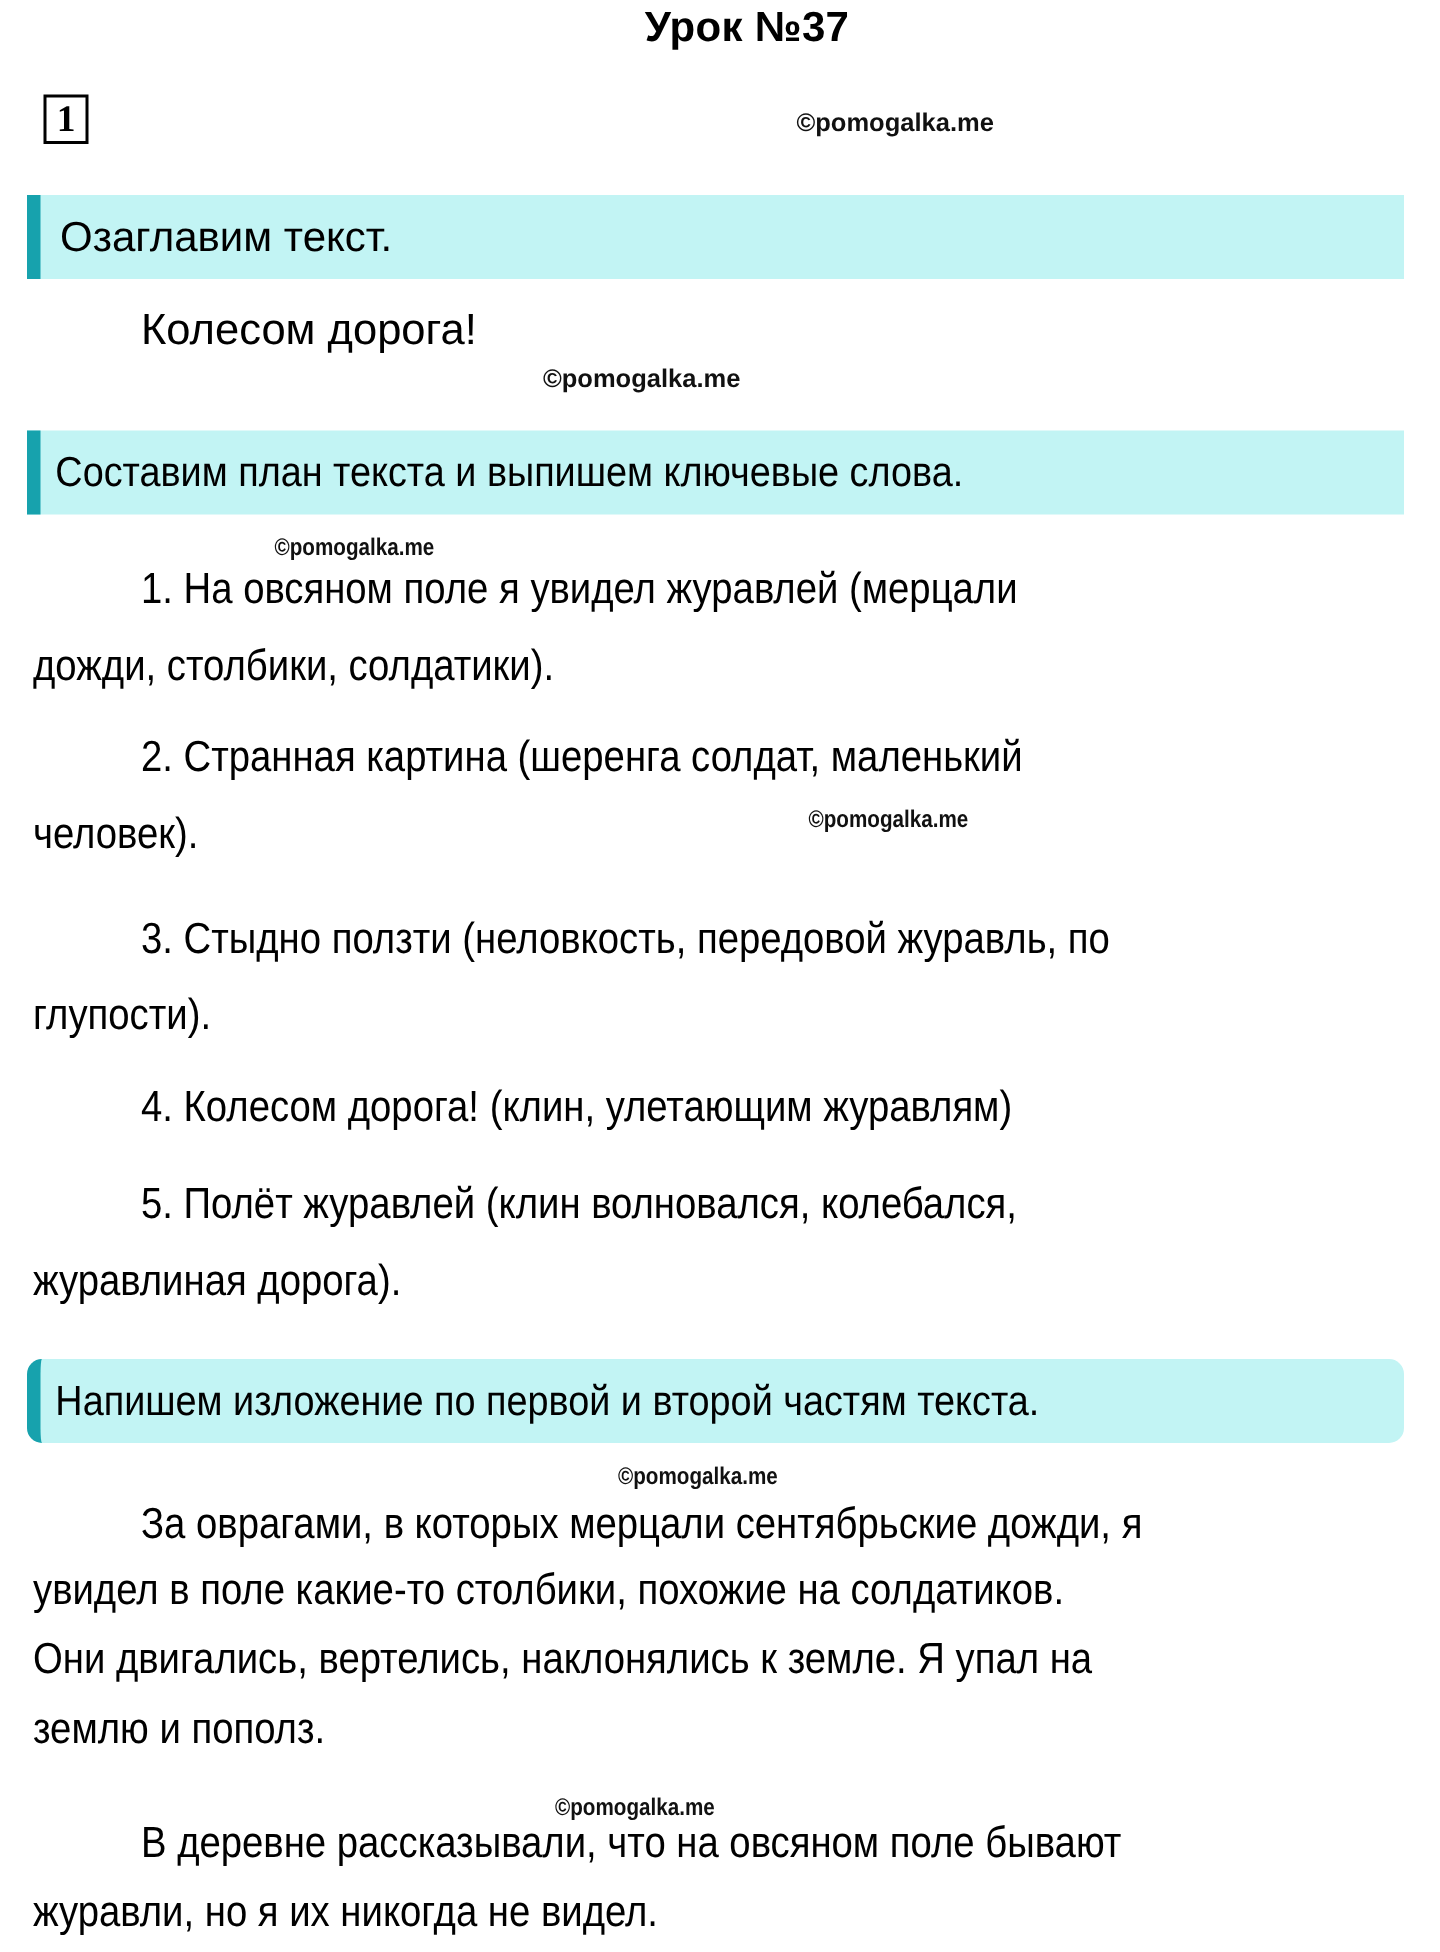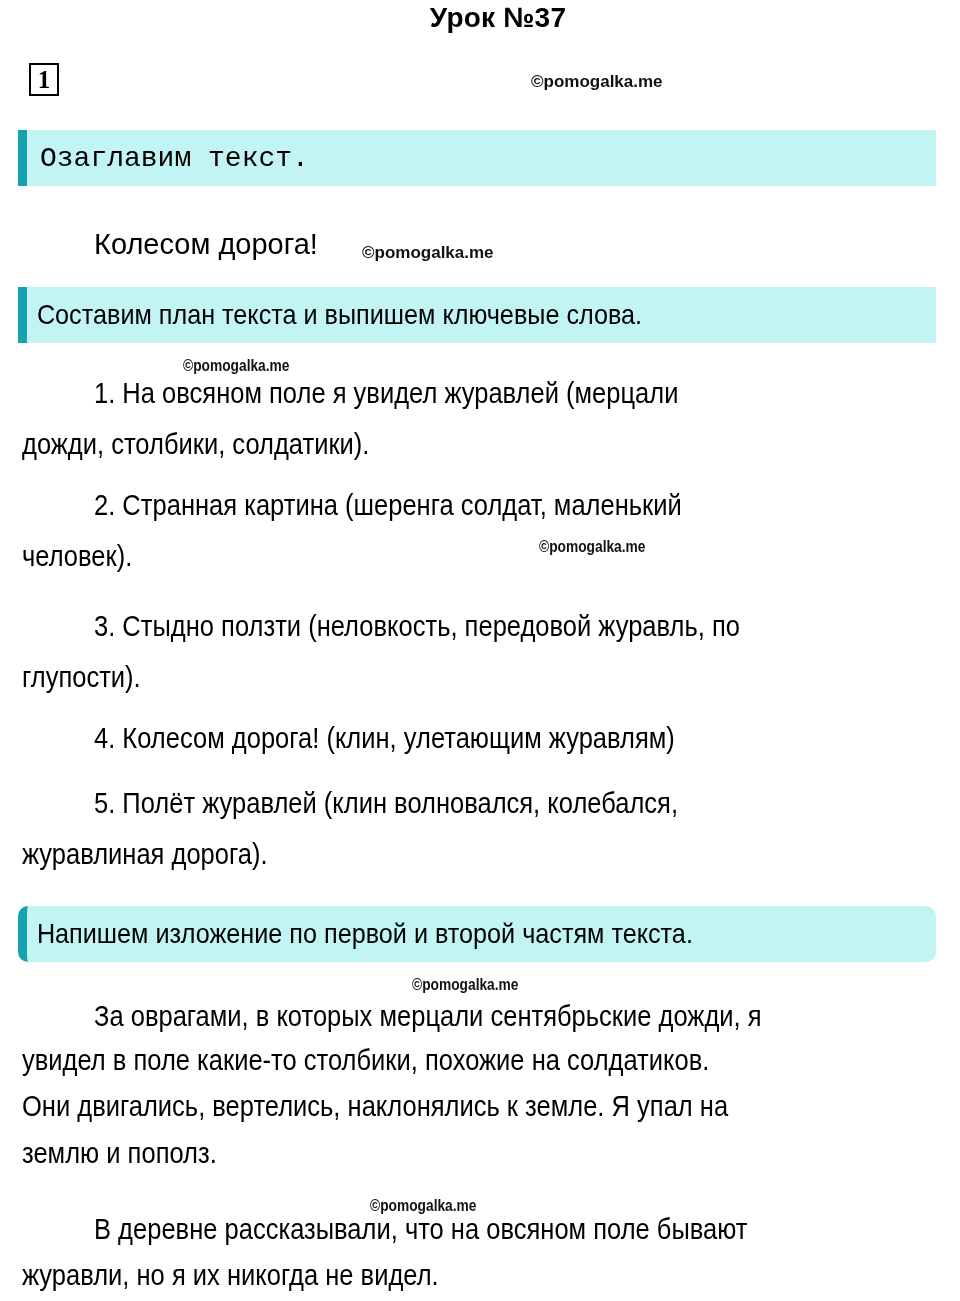--- a/index.html
+++ b/index.html
@@ -82,21 +82,21 @@
   }
   .hl .hl-text {
     padding-left: 13px;
     font-size: 28px;
     white-space: nowrap;
   }
   .hl-1 { top: 130px;  height: 56px; }
   .hl-2 { top: 287px;  height: 56px; }
   .hl-3 { top: 906px;  height: 56px; border-radius: 10px; }
 
-  .hl-1 .hl-text { font-family: Liberation Mono, monospace; }
+  .hl-1 .hl-text { font-family: Liberation Sans, sans-serif; }
   .hl-2 .hl-text,
   .hl-3 .hl-text {
     font-family: "Liberation Sans Narrow", "Liberation Sans", sans-serif;
     transform: scaleX(0.9);
     transform-origin: left center;
     padding-left: 11px;
   }
 
   
   .ln {
@@ -104,21 +104,21 @@
     font-size: 29px;
     white-space: nowrap;
     font-family: "Liberation Sans", sans-serif;
   }
   .ln-narrow {
     font-family: "Liberation Sans Narrow", "Liberation Sans", sans-serif;
     transform: scaleX(0.88);
     transform-origin: left top;
   }
 
-  .t-title-answer { left: 76px;  top: 228px; }
+  .t-title-answer { left: 76px;  top: 204px; }
 
   .t-i1a { left: 76px; top: 377px; }
   .t-i1b { left: 4px;  top: 428px; }
   .t-i2a { left: 76px; top: 489px; }
   .t-i2b { left: 4px;  top: 540px; }
   .t-i3a { left: 76px; top: 610px; }
   .t-i3b { left: 4px;  top: 661px; }
   .t-i4a { left: 76px; top: 722px; }
   .t-i5a { left: 76px; top: 787px; }
   .t-i5b { left: 4px;  top: 838px; }

